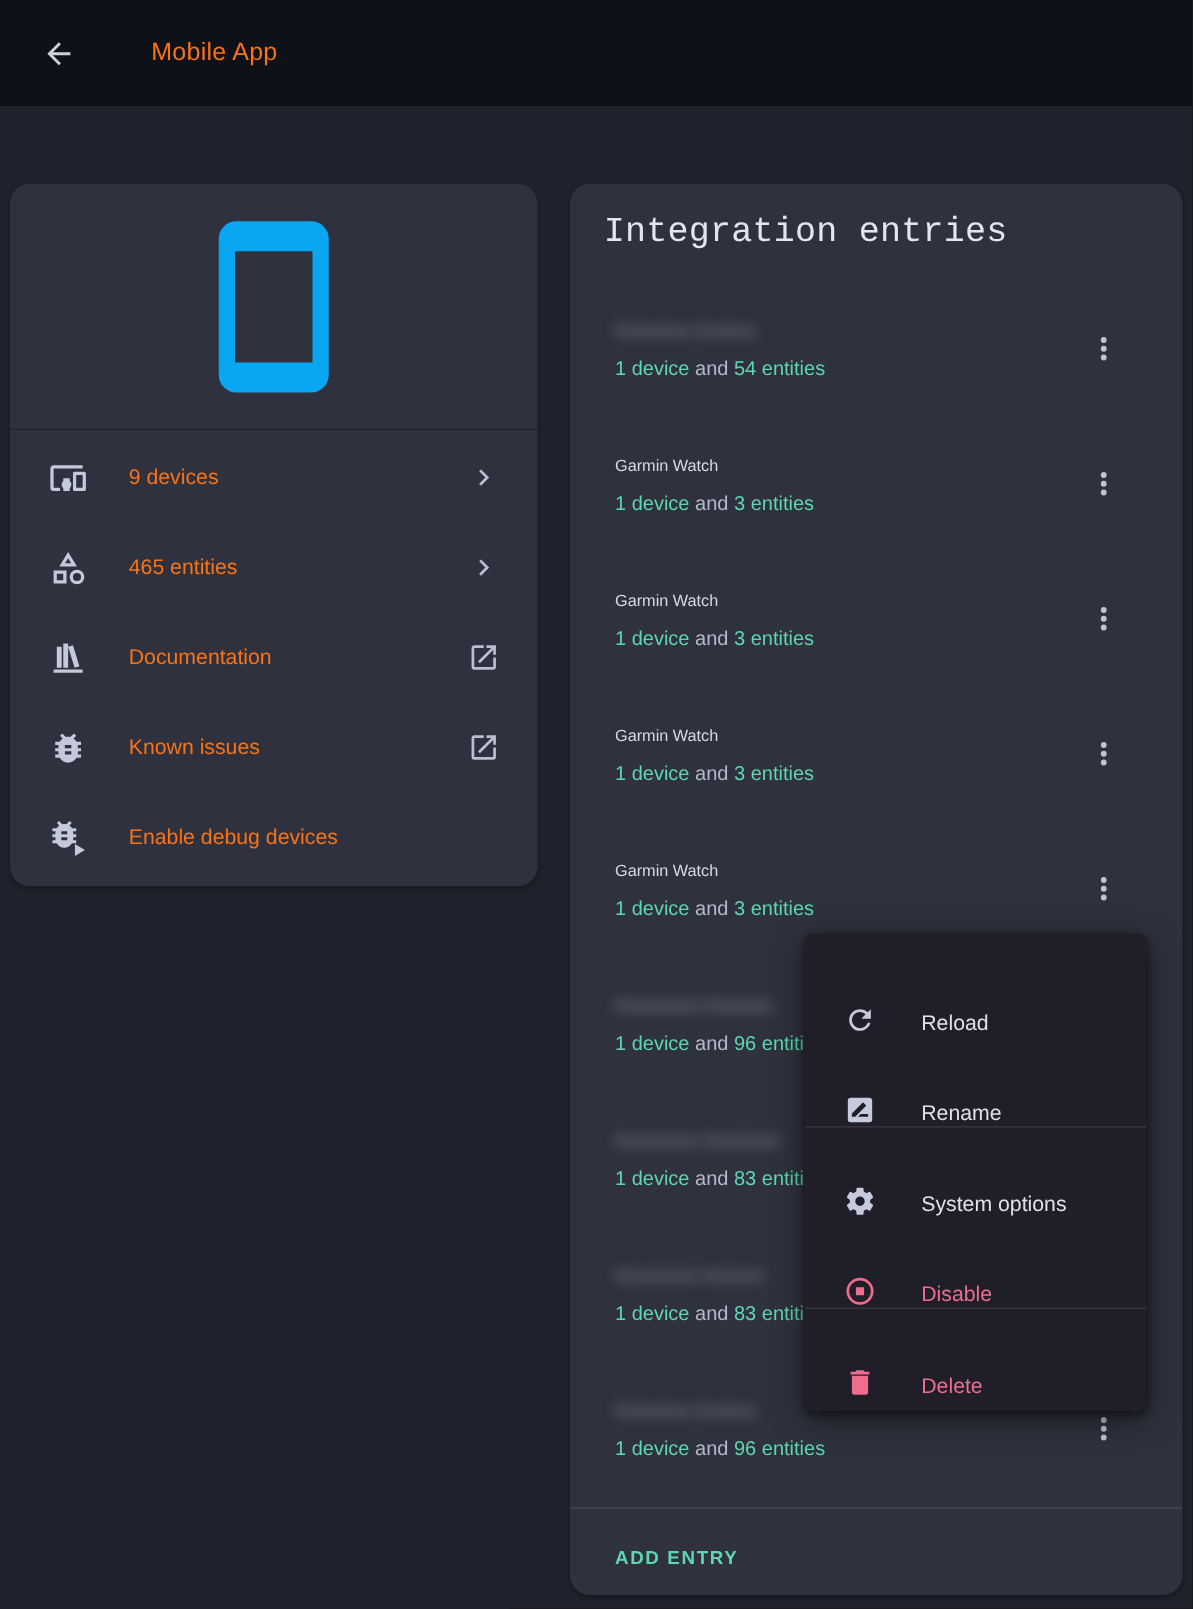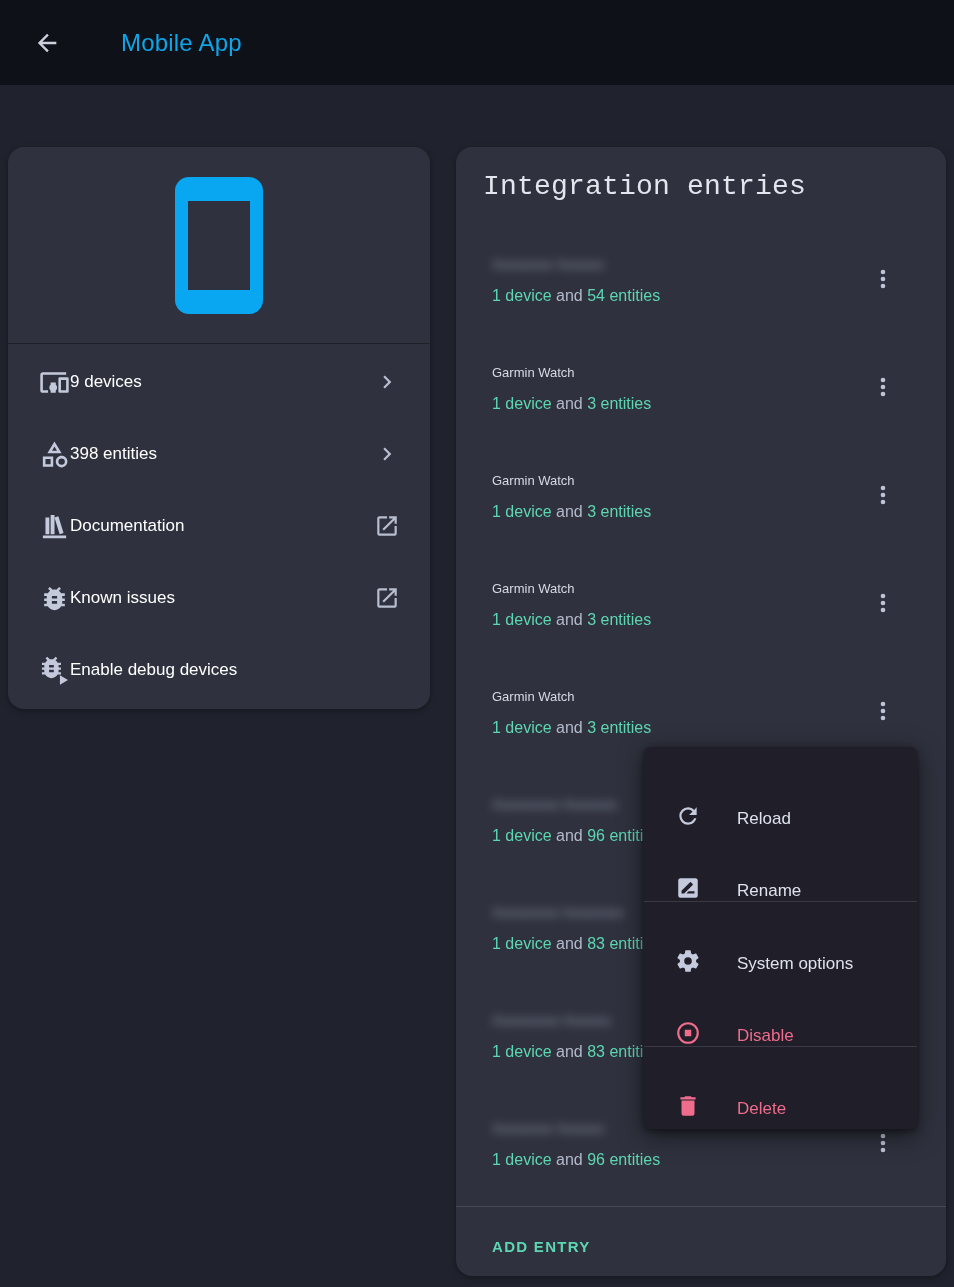--- a/index.html
+++ b/index.html
@@ -14,41 +14,41 @@
   .app-header{
     position:absolute;left:0;top:0;width:954px;height:85px;
     background:#0f1118;display:flex;align-items:center;
   }
   .back-btn{
     background:none;border:none;padding:0;margin:0 0 0 33px;cursor:pointer;
     width:28px;height:28px;color:#ccd1dd;
   }
   .back-btn svg{width:28px;height:28px;}
   .page-title{
-    margin:0 0 0 60px;font-size:24px;font-weight:400;color:#0ea5e9;letter-spacing:.2px;
+    margin:0 0 0 60px;font-size:20px;font-weight:400;color:#f97316;letter-spacing:.2px;
   }
   
   .card{
     position:absolute;background:#2f323e;border-radius:16px;
     box-shadow:0 2px 6px rgba(0,0,0,.32);
   }
   .overview-card{left:8px;top:147px;width:422px;height:562px;}
   .icon-area{height:196px;display:flex;align-items:center;justify-content:center;}
   .phone-shape{
     width:62px;height:89px;border:13px solid var(--accent-blue);
     border-top-width:24px;border-bottom-width:24px;border-radius:14px;
   }
   .ov-divider{height:1px;background:rgba(0,0,0,.34);}
   .ov-list{padding-top:2px;}
   .ov-item{
     height:72px;display:flex;align-items:center;padding:0 30px 0 31px;cursor:pointer;
   }
   .ov-item .lead-icon{width:31px;height:31px;color:#c4cadb;flex:0 0 auto;}
   .ov-item .lead-icon svg{width:31px;height:31px;}
-  .ov-item .ov-label{font-size:17px;color:#ffffff;}
+  .ov-item .ov-label{margin-left:33px;font-size:17px;color:#f97316;}
   .ov-item .trail-icon{margin-left:auto;width:26px;height:26px;color:#b9bfd0;}
   .ov-item .trail-icon svg{width:26px;height:26px;}
   
   .entries-card{left:456px;top:147px;width:490px;height:1129px;}
   .entries-title{
     margin:0;position:absolute;left:27px;top:24px;
     font-size:28px;font-weight:400;color:#e3e6ee;letter-spacing:.2px;font-family:Liberation Mono, monospace;
   }
   .entry-row{position:absolute;left:0;width:100%;height:92px;}
   .entry-name{
@@ -118,21 +118,21 @@
               <path d="M8.59,16.58L13.17,12L8.59,7.41L10,6L16,12L10,18L8.59,16.58Z"></path>
             </svg>
           </span>
         </div>
         <div class="ov-item">
           <span class="lead-icon">
             <svg viewBox="0 0 24 24">
               <path d="M11,13.5V21.5H3V13.5H11M9,15.5H5V19.5H9V15.5M12,2L17.5,11H6.5L12,2M12,5.86L10.08,9H13.92L12,5.86M17.5,13C20,13 22,15 22,17.5C22,20 20,22 17.5,22C15,22 13,20 13,17.5C13,15 15,13 17.5,13M17.5,15A2.5,2.5 0 0,0 15,17.5A2.5,2.5 0 0,0 17.5,20A2.5,2.5 0 0,0 20,17.5A2.5,2.5 0 0,0 17.5,15Z"></path>
             </svg>
           </span>
-          <span class="ov-label">398 entities</span>
+          <span class="ov-label">465 entities</span>
           <span class="trail-icon">
             <svg viewBox="0 0 24 24">
               <path d="M8.59,16.58L13.17,12L8.59,7.41L10,6L16,12L10,18L8.59,16.58Z"></path>
             </svg>
           </span>
         </div>
         <div class="ov-item">
           <span class="lead-icon">
             <svg viewBox="0 0 24 24">
               <path d="M9 3V18H12V3H9M12 5L16 18L19 17L15 4L12 5M5 5V18H8V5H5M3 19V21H21V19H3Z"></path>

